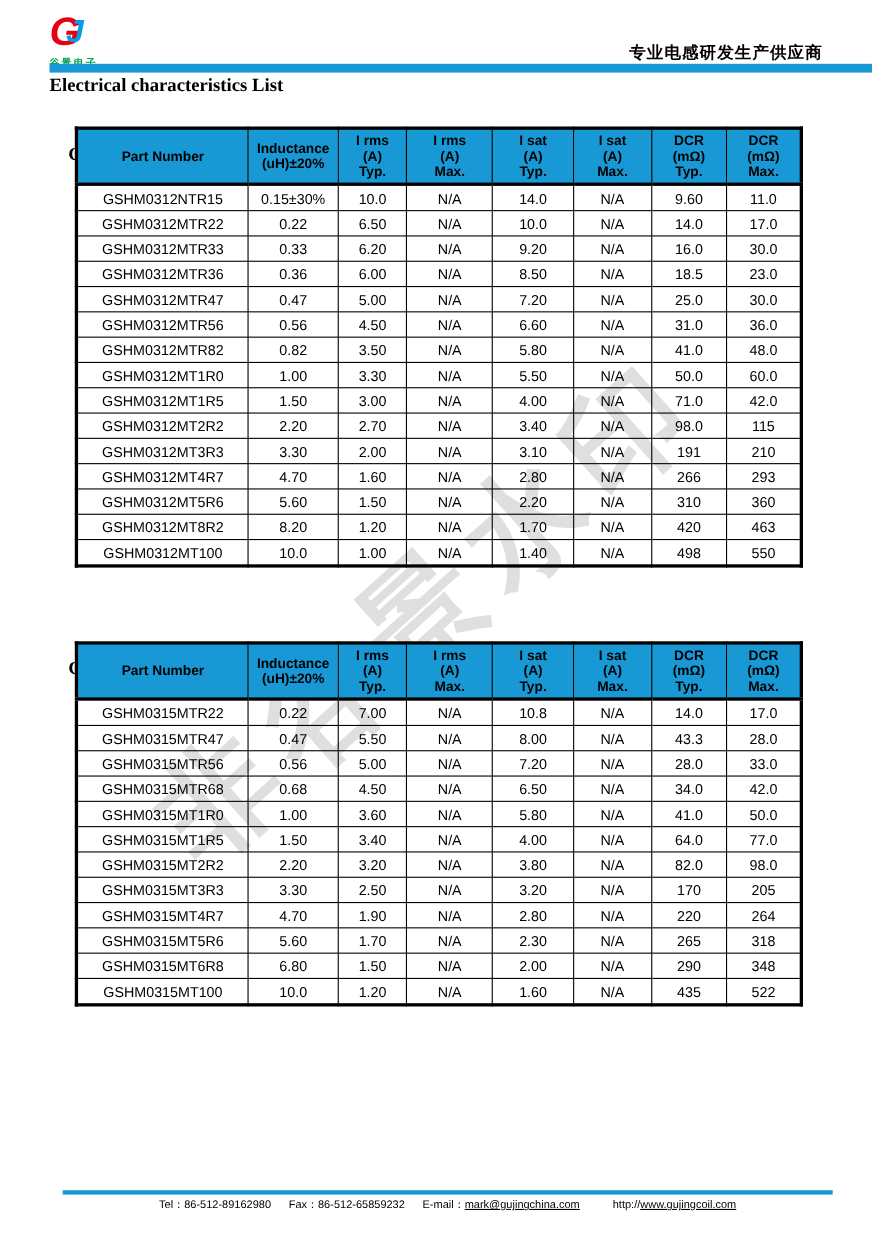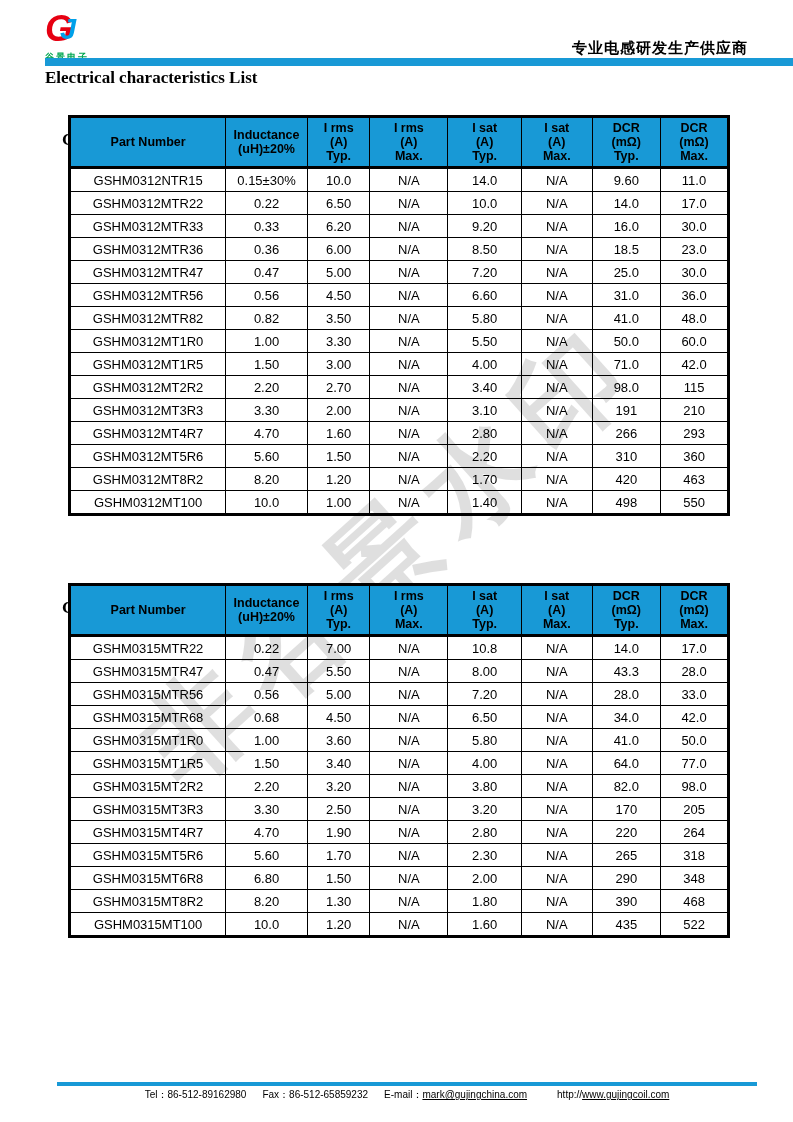--- a/index.html
+++ b/index.html
@@ -436,30 +436,20 @@
         <td>GSHM0315MT6R8</td>
         <td>6.80</td>
         <td>1.50</td>
         <td>N/A</td>
         <td>2.00</td>
         <td>N/A</td>
         <td>290</td>
         <td>348</td>
       </tr>
       <tr>
-        <td>GSHM0315MT8R2</td>
-        <td>8.20</td>
-        <td>1.30</td>
-        <td>N/A</td>
-        <td>1.80</td>
-        <td>N/A</td>
-        <td>390</td>
-        <td>468</td>
-      </tr>
-      <tr>
         <td>GSHM0315MT100</td>
         <td>10.0</td>
         <td>1.20</td>
         <td>N/A</td>
         <td>1.60</td>
         <td>N/A</td>
         <td>435</td>
         <td>522</td>
       </tr>
     </tbody>

